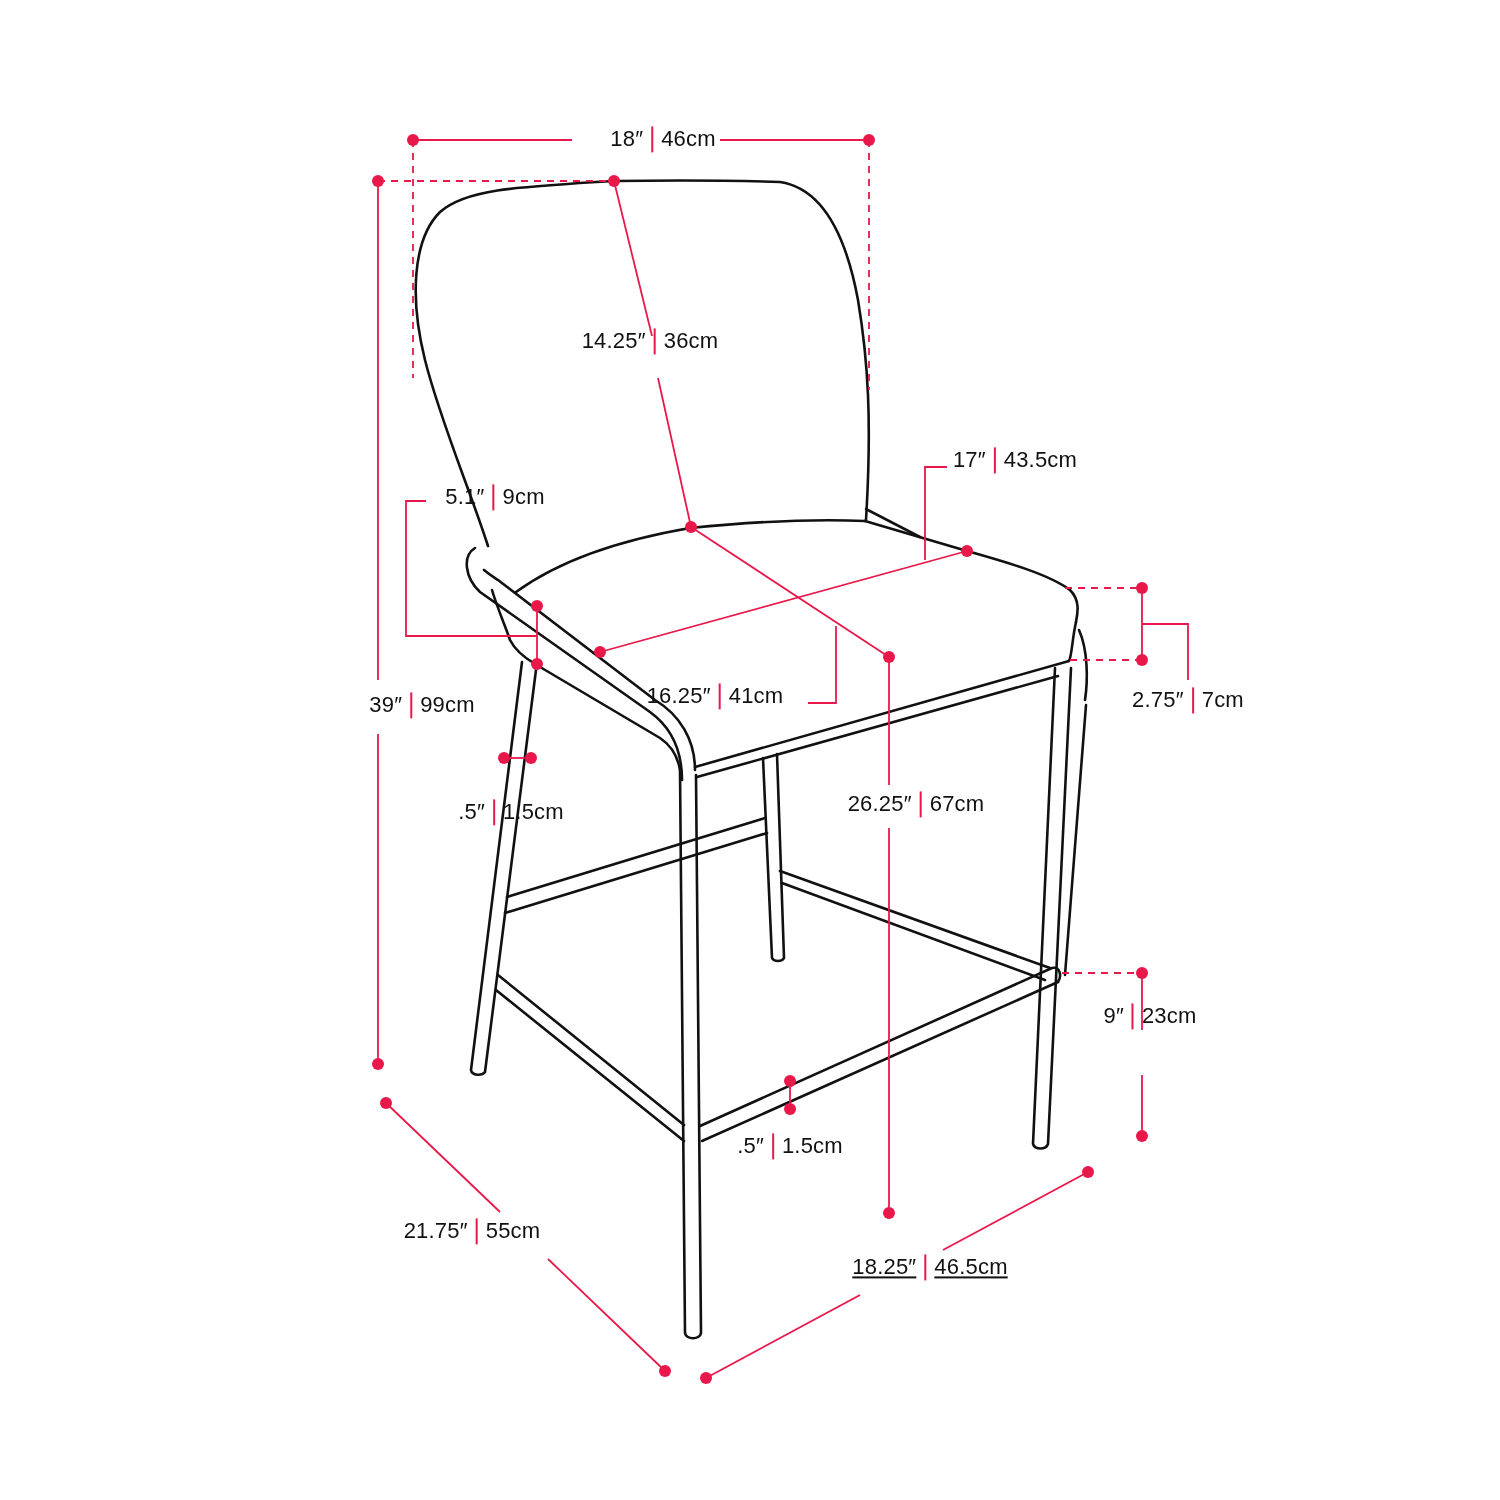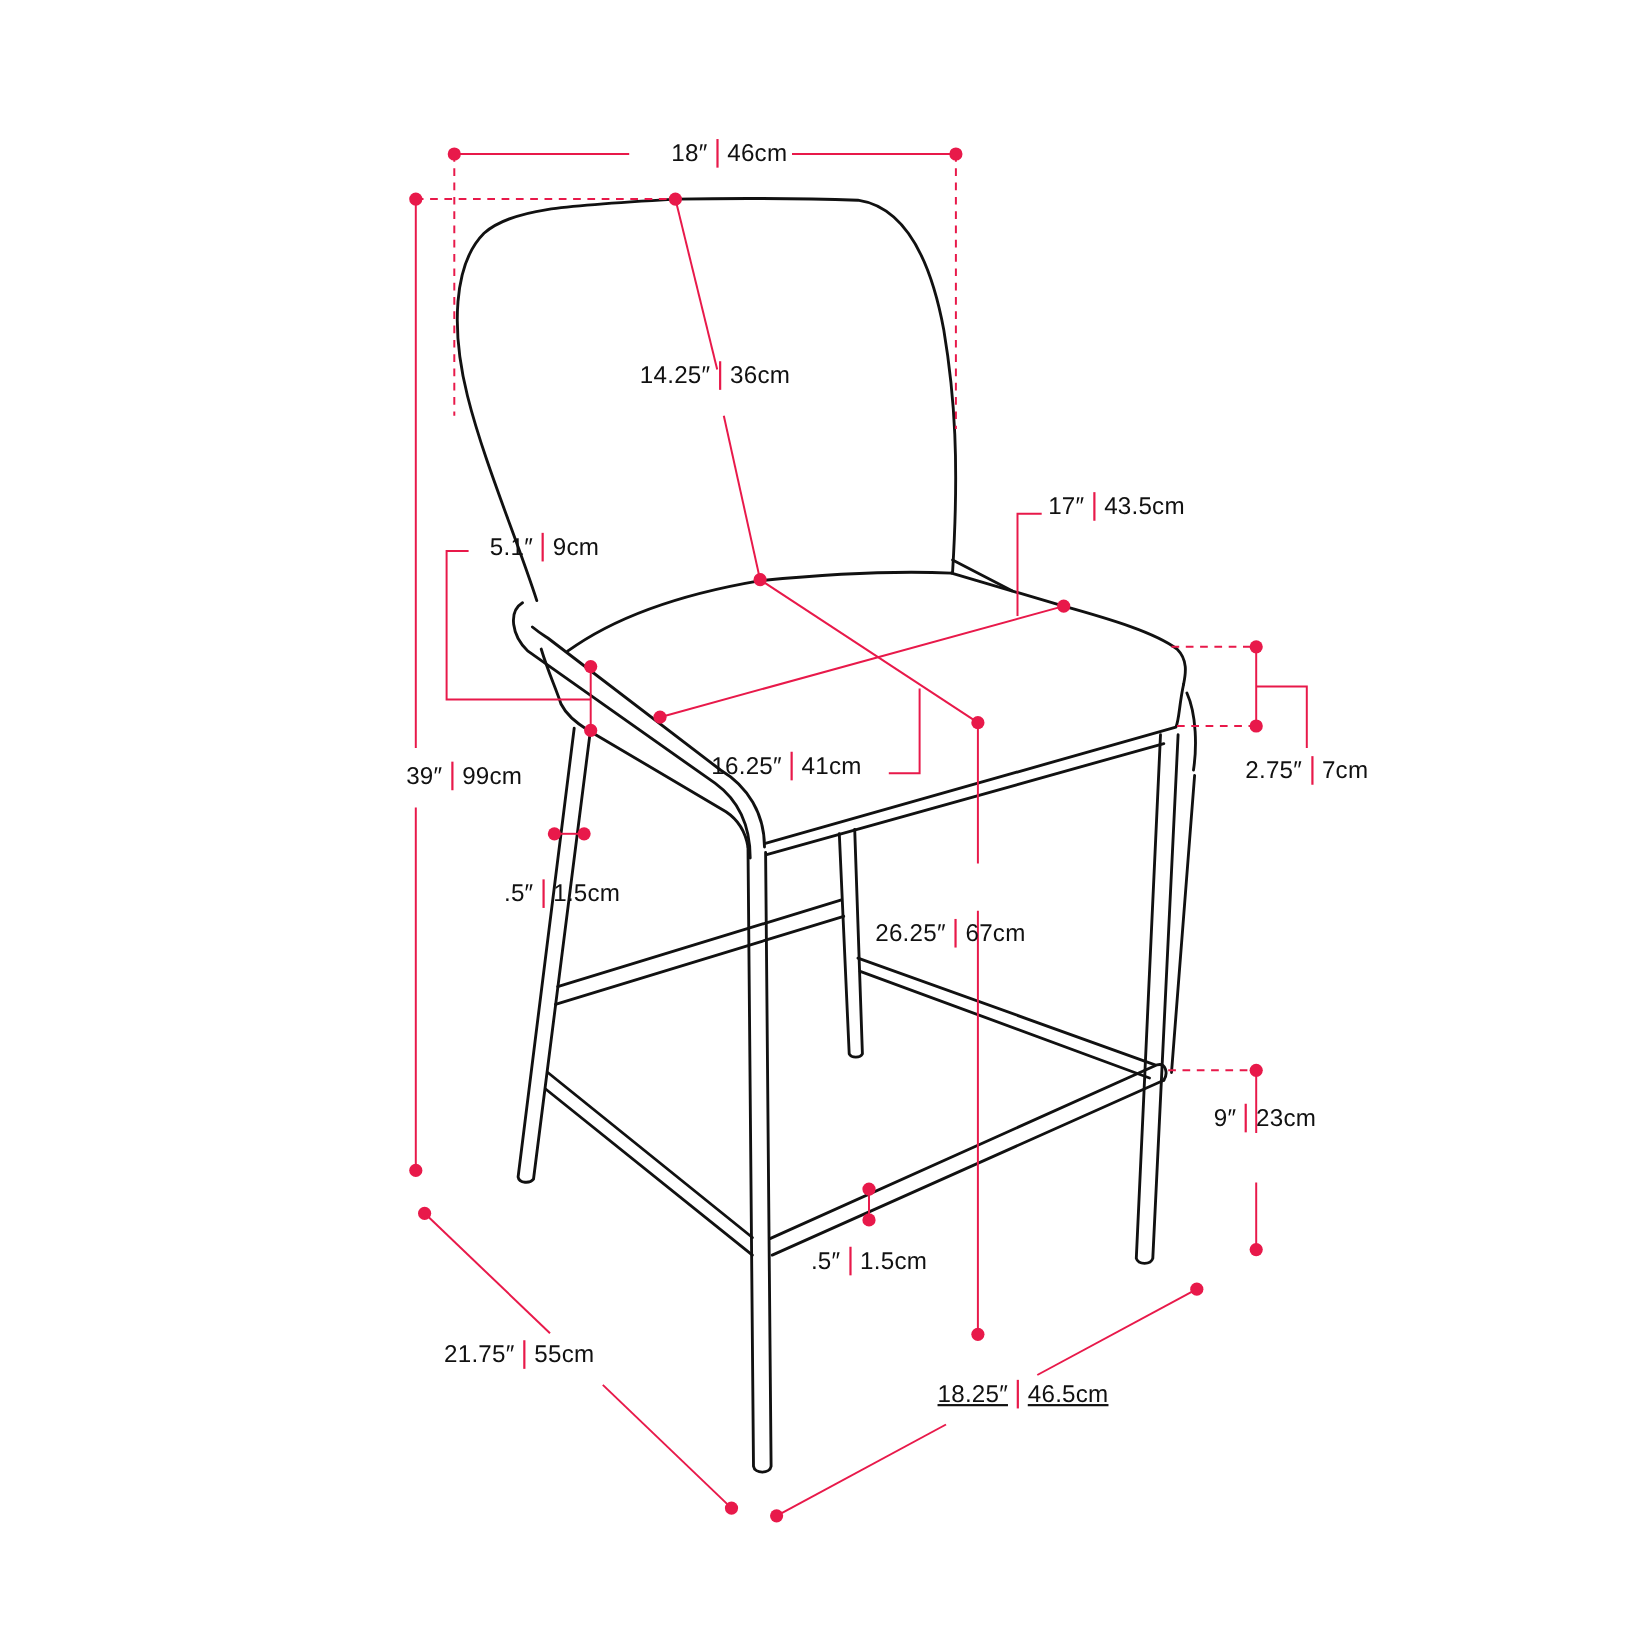--- a/index.html
+++ b/index.html
@@ -148,21 +148,21 @@
 </div>
 <div class="label" style="left:1188px; top:701px;">
   <span>2.75″</span><span class="sep"></span><span>7cm</span>
 </div>
 <div class="label" style="left:377px; top:706px;margin-left:45px;">
   <span>39″</span><span class="sep"></span><span>99cm</span>
 </div>
 <div class="label" style="left:511px; top:813px;">
   <span>.5″</span><span class="sep"></span><span>1.5cm</span>
 </div>
-<div class="label" style="left:864px; top:805px;margin-top:44px;">
+<div class="label" style="left:916px; top:805px;">
   <span>26.25″</span><span class="sep"></span><span>67cm</span>
 </div>
 <div class="label" style="left:1150px; top:1017px;">
   <span>9″</span><span class="sep"></span><span>23cm</span>
 </div>
 <div class="label" style="left:790px; top:1147px;">
   <span>.5″</span><span class="sep"></span><span>1.5cm</span>
 </div>
 <div class="label" style="left:472px; top:1232px;">
   <span>21.75″</span><span class="sep"></span><span>55cm</span>

